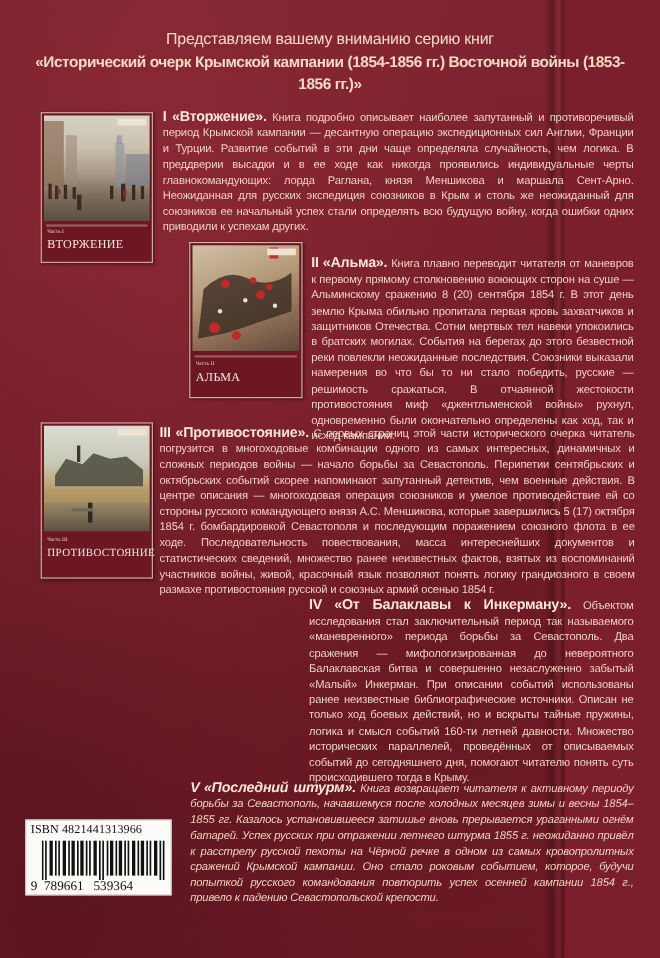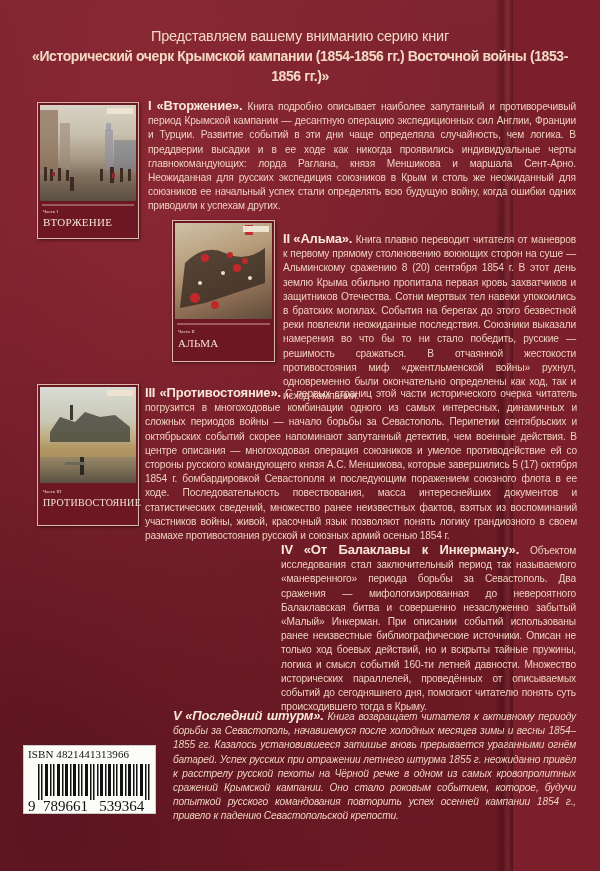--- a/index.html
+++ b/index.html
@@ -55,21 +55,21 @@
   .isbn {
     position:absolute; left:23px; top:745px; width:131px; height:67px; background:#fbfbf8;
     border:1px solid #ccc;
   }
   .isbn .isbn-text {
     position:absolute; left:4px; top:2px; font-family:"Liberation Serif", serif; font-size:11px; color:#111;
     letter-spacing:0.1px; white-space:nowrap;
   }
   .isbn .bars { position:absolute; left:14px; top:18px; width:112px; height:36px; }
   .isbn .digits {
-    position:absolute; left:4px; top:52px; font-family:"Liberation Serif", serif; font-size:15px; color:#111;
+    position:absolute; left:4px; top:52px; font-family:"Liberation Serif", serif; font-size:12px; color:#111;
     white-space:pre;
   }
 </style>
 </head>
 <body>
 
 <div class="page">
   <div class="spine-edge"></div>
 
   <div class="intro">

